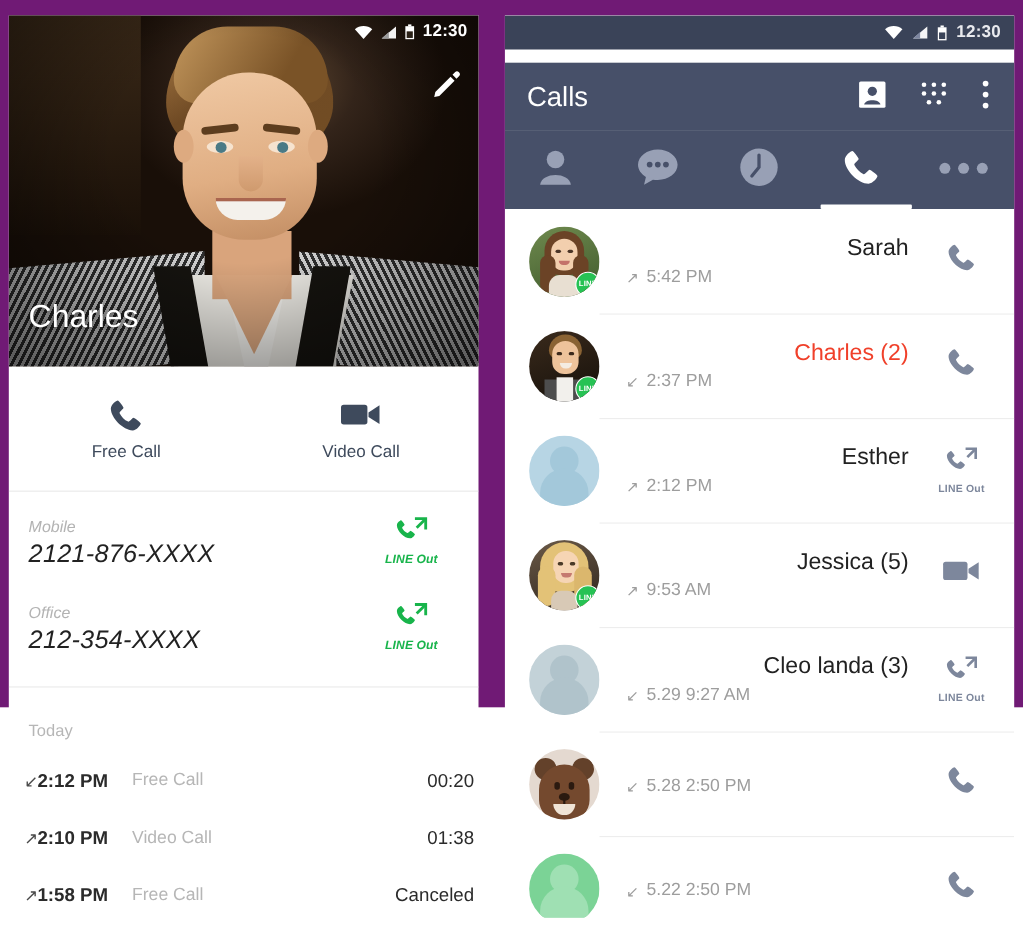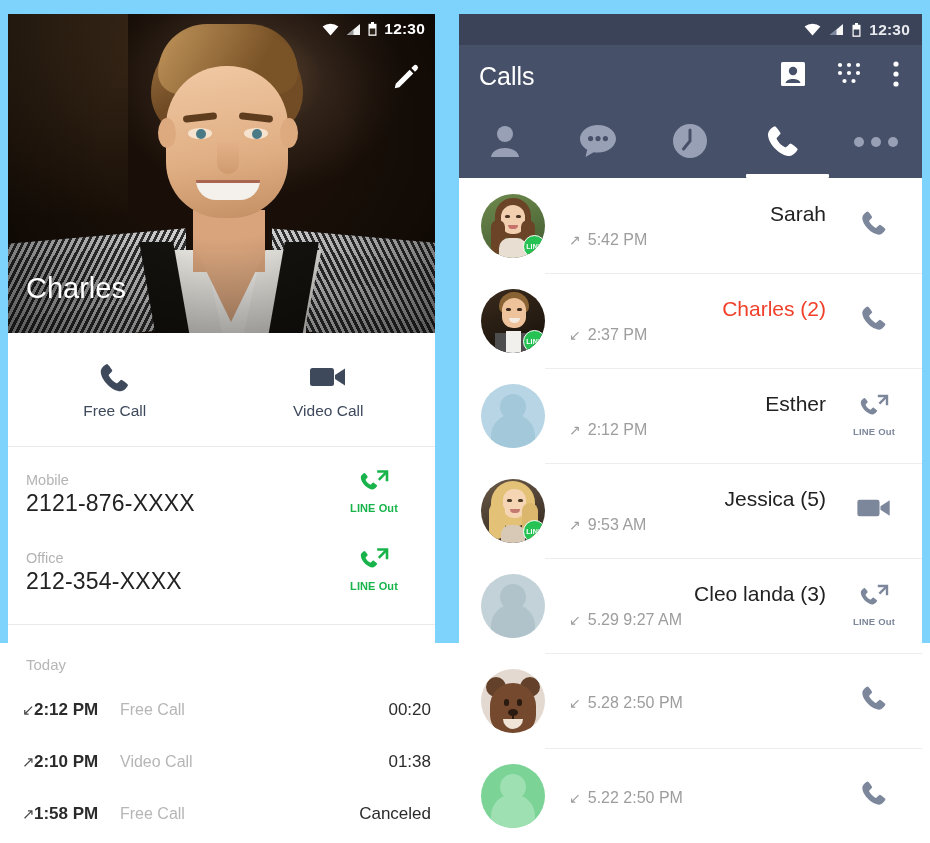--- a/index.html
+++ b/index.html
@@ -2,21 +2,21 @@
 <html><head>
 <meta charset="utf-8">
 <style>
   * { box-sizing: border-box; margin: 0; padding: 0; }
   html, body {
     width: 930px; height: 843px;
     background: #ffffff;
     font-family: "Liberation Sans", sans-serif;
     overflow: hidden;
   }
-  .stage { position: relative; width: 930px; height: 643px; background: #7dd3fc; }
+  .stage { position: relative; width: 930px; height: 643px; background: #701a75; }
 
   
   .panel-left {
     position: absolute; left: 8px; top: 14px;
     width: 427px; height: 820px;
     background: #ffffff; overflow: hidden;
   }
 
   
   .lp-status {
@@ -113,21 +113,21 @@
     position: absolute; left: 0; top: 340px; width: 427px; height: 92px;
     display: flex; align-items: flex-start;
   }
   .lp-act { flex: 1; display:flex; flex-direction:column; align-items:center; cursor:pointer; }
   .lp-act .ic { height: 46px; display:flex; align-items:center; justify-content:center; }
   .lp-act .lb { font-size: 15.5px; color: #3e4a5c; margin-top: 2px; }
 
   .divider { position:absolute; left: 0; width: 427px; height: 1px; background: #e9e9e9; }
 
   
-  .ph-row { position:absolute; left:0; width:427px; height:78px; }
+  .ph-row { position:absolute; left:0; width:427px; height:78px;font-style:italic; }
   .ph-label { position:absolute; left:18px; top:12px; font-size:14.5px; color:#b3b3b3; }
   .ph-num { position:absolute; left:18px; top:30px; font-size:23px; color:#222222; letter-spacing:.2px; }
   .ph-out { position:absolute; right:24px; top:10px; width:74px; display:flex; flex-direction:column; align-items:center; cursor:pointer; }
   .ph-out .tag { font-size:11px; font-weight:bold; color:#18b44b; margin-top:2px; letter-spacing:.1px; }
 
   
   .hist-title { position:absolute; left:18px; font-size:15px; color:#b6b6b6; }
   .hist-row { position:absolute; left:0; width:427px; height:48px; display:flex; align-items:center; }
   .hr-arrow { width:26px; padding-left:14px; font-size:15px; color:#4a4a4a; }
   .hr-time { font-size:17px; color:#2b2b2b; font-weight:bold; width:86px; }
@@ -140,20 +140,21 @@
     width: 463px; height: 820px;
     background: #ffffff; overflow: hidden;
   }
   .rp-status {
     height: 31px; background: #3a4358; display:flex; align-items:center;
     justify-content:flex-end; padding-right:12px; gap:8px; color:#e9eaee;
   }
   .rp-header {
     height: 62px; background: #475069; display:flex; align-items:center;
     padding: 0 16px 0 20px;
+    margin-top: 12px;
   }
   .rp-title { color:#ffffff; font-size:25px; flex:1; }
   .rp-hicons { display:flex; align-items:center; gap:30px; padding-right:6px; }
   .rp-tabs {
     height: 71px; background:#475069; display:flex; align-items:center;
     position: relative;
   }
   .rp-tab { flex:1; display:flex; align-items:center; justify-content:center; height:100%; cursor:pointer; }
   .tab-underline {
     position:absolute; bottom:0; height:4px; background:#ffffff;

